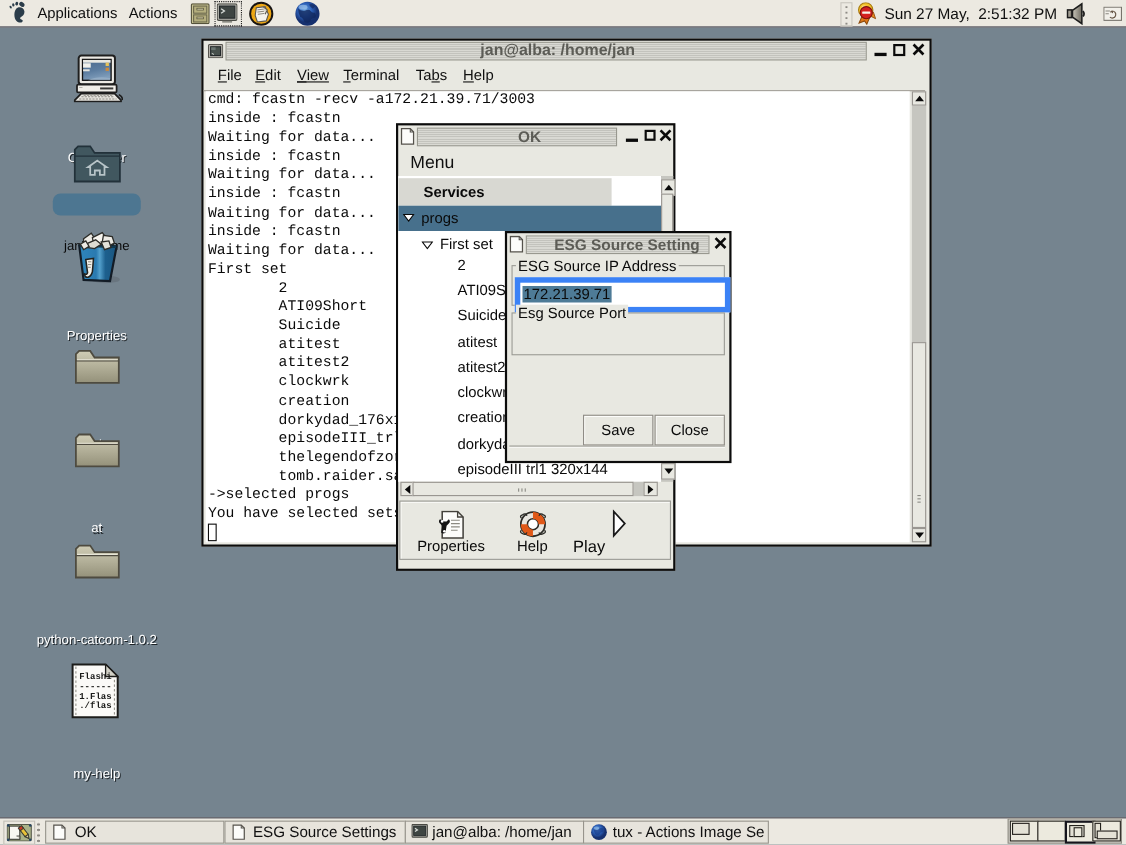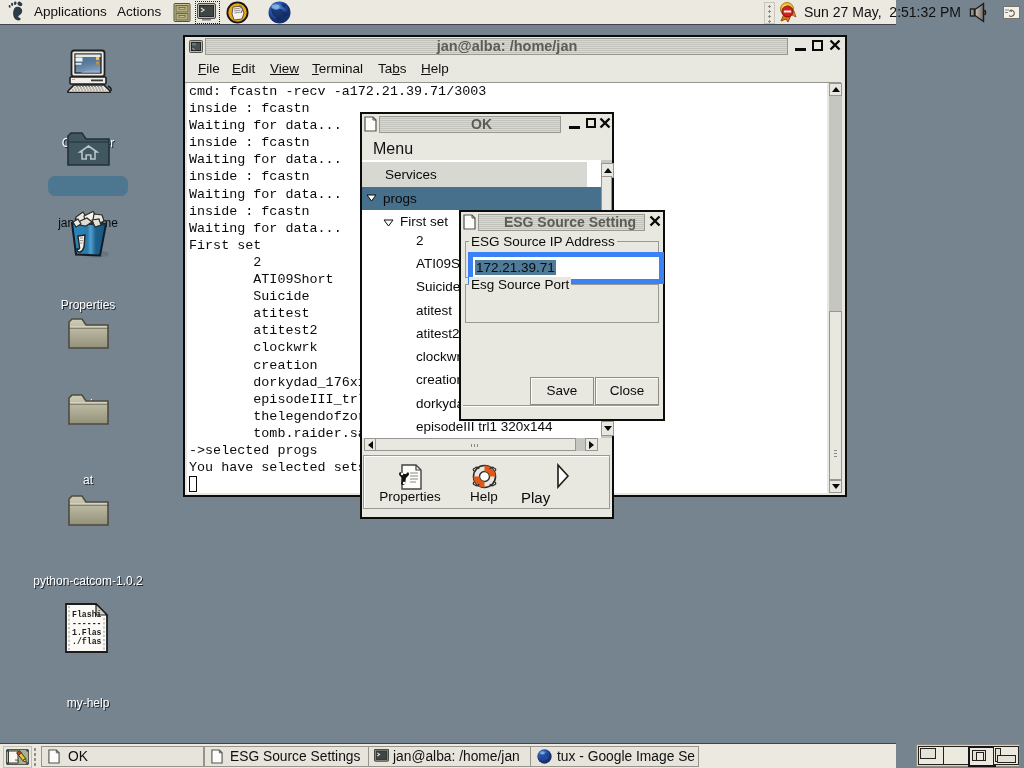--- a/index.html
+++ b/index.html
@@ -1,17 +1,17 @@
 <!DOCTYPE html>
 <html><head><meta charset="utf-8"><style>
 html,body{margin:0;padding:0;}
 body{width:1024px;height:768px;overflow:hidden;background:#75848F;font-family:"Liberation Sans",sans-serif;position:relative;}
 .abs{position:absolute;}
 
-.panel{position:absolute;left:0;width:896px;height:24px;background:#ECE9E1;}
+.panel{position:absolute;left:0;width:1024px;height:24px;background:#ECE9E1;}
 #toppanel{top:0;border-bottom:1px solid #41434e;}
 #botpanel{top:743;bottom:0;top:auto;height:24px;border-top:1px solid #41434e;}
 .ptxt{position:absolute;font-size:13.5px;color:#101010;top:4px;white-space:nowrap;}
 
 .dlabel{position:absolute;width:160px;left:8px;text-align:center;font-size:12px;color:#fff;text-shadow:1px 1px 0 rgba(20,24,28,.9);white-space:nowrap;margin-top:38px;}
 
 .win{position:absolute;background:#E8E8E1;border:2px solid #0c0c0c;}
 .tstripe{position:absolute;height:15px;background:repeating-linear-gradient(to bottom,#d9d9d3 0px,#d9d9d3 1px,#c3c3bd 1px,#c3c3bd 2px);border:1px solid #98988f;}
 .ttl{position:absolute;font-size:14px;font-weight:bold;color:#5c5c56;white-space:nowrap;text-align:center;}
 .wbtn{position:absolute;}
@@ -204,21 +204,21 @@
   <div class="wbtn" style="left:224px;top:4px;width:6px;height:6px;border:2px solid #0a0a0a;"></div>
   <svg class="wbtn" style="left:237px;top:3px;" width="12" height="12" viewBox="0 0 12 12">
       <path d="M1.5 1.5 L10.5 10.5 M10.5 1.5 L1.5 10.5" stroke="#0a0a0a" stroke-width="2.4"></path>
     </svg>
 
   <div class="abs" style="left:0;top:20px;width:250px;height:26px;border-bottom:1px solid #98958e;font-size:16px;color:#101010;">
     <span class="abs" style="left:11px;top:6px;">Menu</span>
   </div>
 
   <div class="abs" style="left:0;top:46px;width:239px;height:278px;background:#fff;overflow:hidden;font-size:13.5px;color:#0a0a0a;">
-    <div class="abs" style="left:0;top:2px;width:225px;height:25px;background:#d8d8d2;">
+    <div class="abs" style="left:0;top:2px;width:194px;height:25px;background:#d8d8d2;font-weight:bold;">
         <span class="abs" style="left:23px;top:5px;">Services</span>
       </div>
     <div class="abs" style="left:0;top:27px;width:239px;height:23px;background:#47708C;">
       <svg class="abs" style="left:4px;top:7px;" width="11" height="8" viewBox="0 0 11 8">
           <path d="M1 1 L10 1 L5.5 7 z" fill="#fff" stroke="#0a0a0a" stroke-width="1"></path>
         </svg>
       <span class="abs" style="left:21px;top:4px;">progs</span>
     </div>
     <div class="abs" style="left:0;top:50px;width:239px;height:23px;">
       <svg class="abs" style="left:21px;top:9px;" width="11" height="8" viewBox="0 0 11 8">
@@ -433,21 +433,21 @@
         <path d="M4 5 l3 2 -3 2" stroke="#d8dcd8" stroke-width="1.4" fill="none"></path>
       </svg>
     <span class="abs" style="left:24px;top:2px;">jan@alba: /home/jan</span>
   </div>
   <div class="task" style="left:530px;width:167px;overflow:hidden;">
     <svg class="abs" style="left:6px;top:2px;" width="15" height="15" viewBox="0 0 23 23">
         <circle cx="11.5" cy="11.5" r="11" fill="url(#gl1)"></circle>
         <path d="M4 6 q4 3 7 1 q2 -2 6 -1 q2 3 0 5 q-4 1 -5 4 q-3 2 -6 -1 q-2 -4 -2 -8z" fill="#1b3f8c" opacity="0.75"></path>
         <ellipse cx="8" cy="6" rx="4" ry="2.4" fill="#9dc4ec" opacity="0.55"></ellipse>
       </svg>
-    <span class="abs" style="left:26px;top:2px;">tux - Google Image Se</span>
+    <span class="abs" style="left:26px;top:2px;">tux - Actions Image Se</span>
   </div>
 
   <div class="abs" style="left:916px;top:0px;width:102px;height:21px;background:#d8d5cd;border:1px solid #8f8c84;">
     <div class="abs" style="left:1px;top:1px;width:24px;height:17px;background:#eceade;border:1px solid #23211c;">
       <div class="abs" style="left:1px;top:1px;width:14px;height:9px;border:1px solid #23211c;background:#e4e2d6;"></div>
     </div>
     <div class="abs" style="left:26px;top:1px;width:24px;height:17px;background:#eceade;border:1px solid #23211c;"></div>
     <div class="abs" style="left:51px;top:1px;width:24px;height:17px;background:#eceade;border:2px solid #15141c;">
       <div class="abs" style="left:2px;top:2px;width:12px;height:9px;border:1px solid #23211c;background:#e4e2d6;"></div>
       <div class="abs" style="left:6px;top:4px;width:6px;height:7px;border:1px solid #23211c;background:#eceade;"></div>

